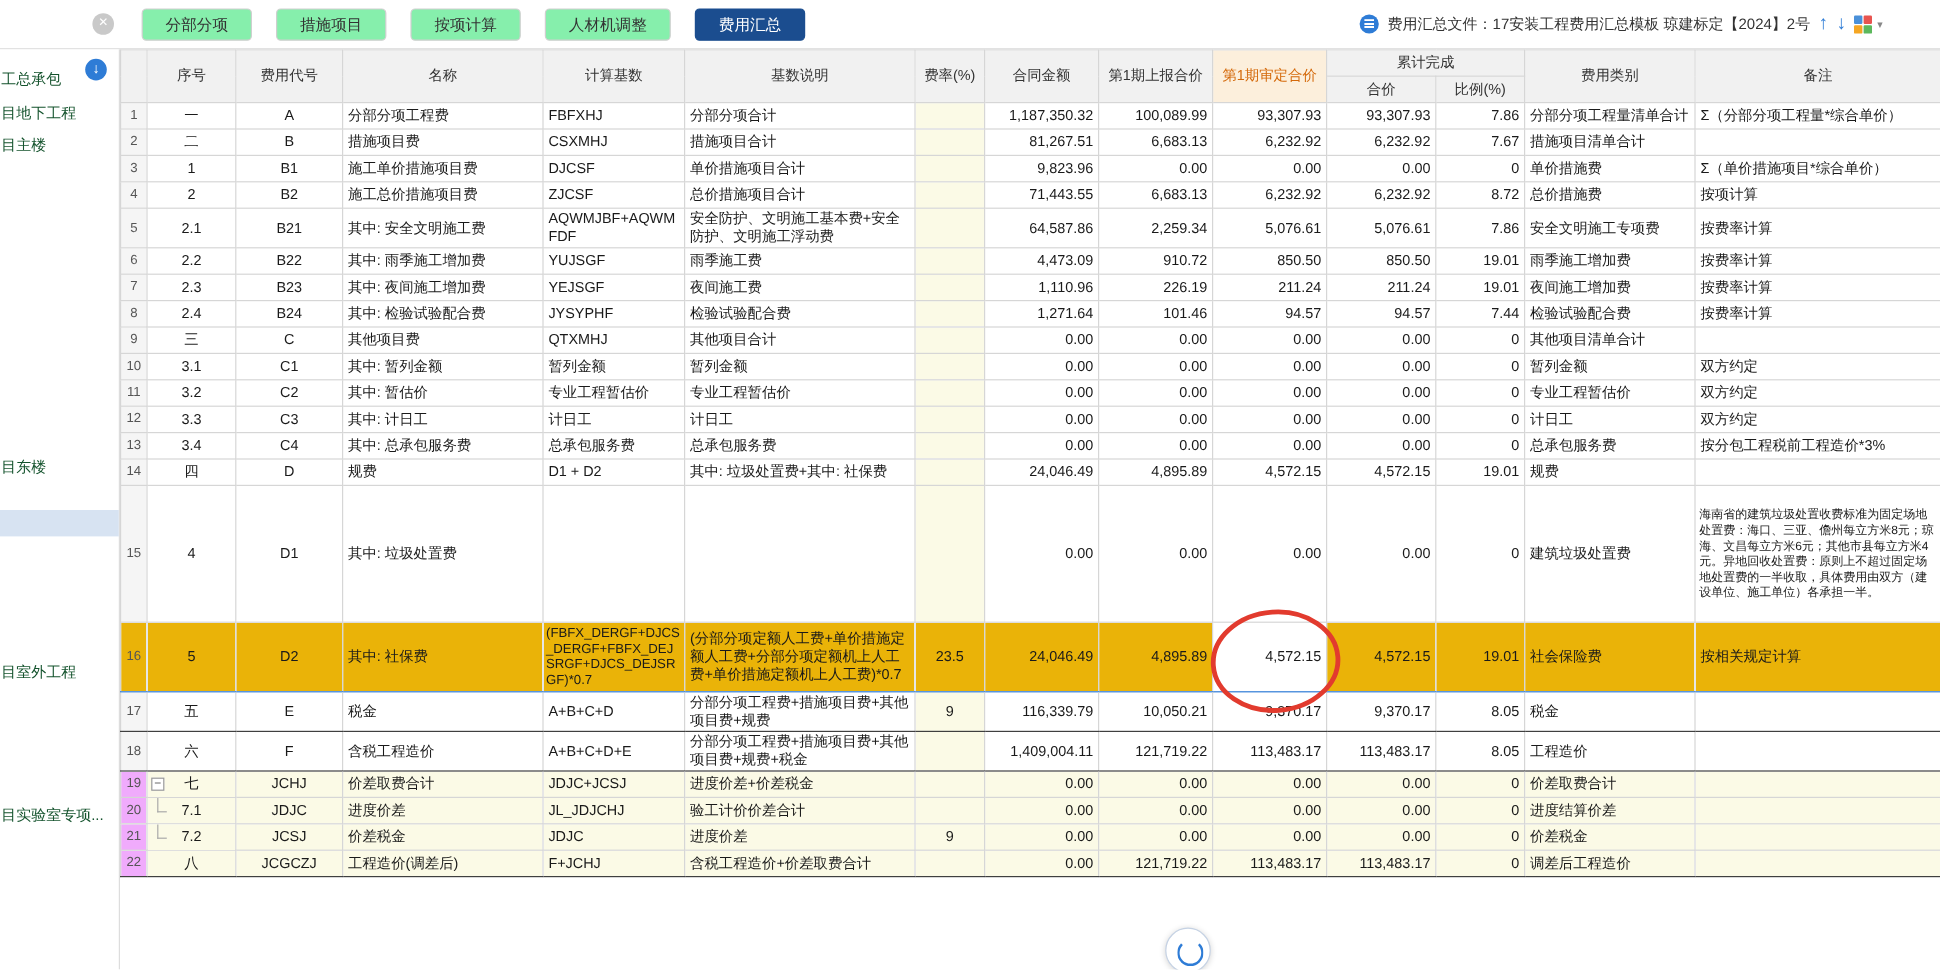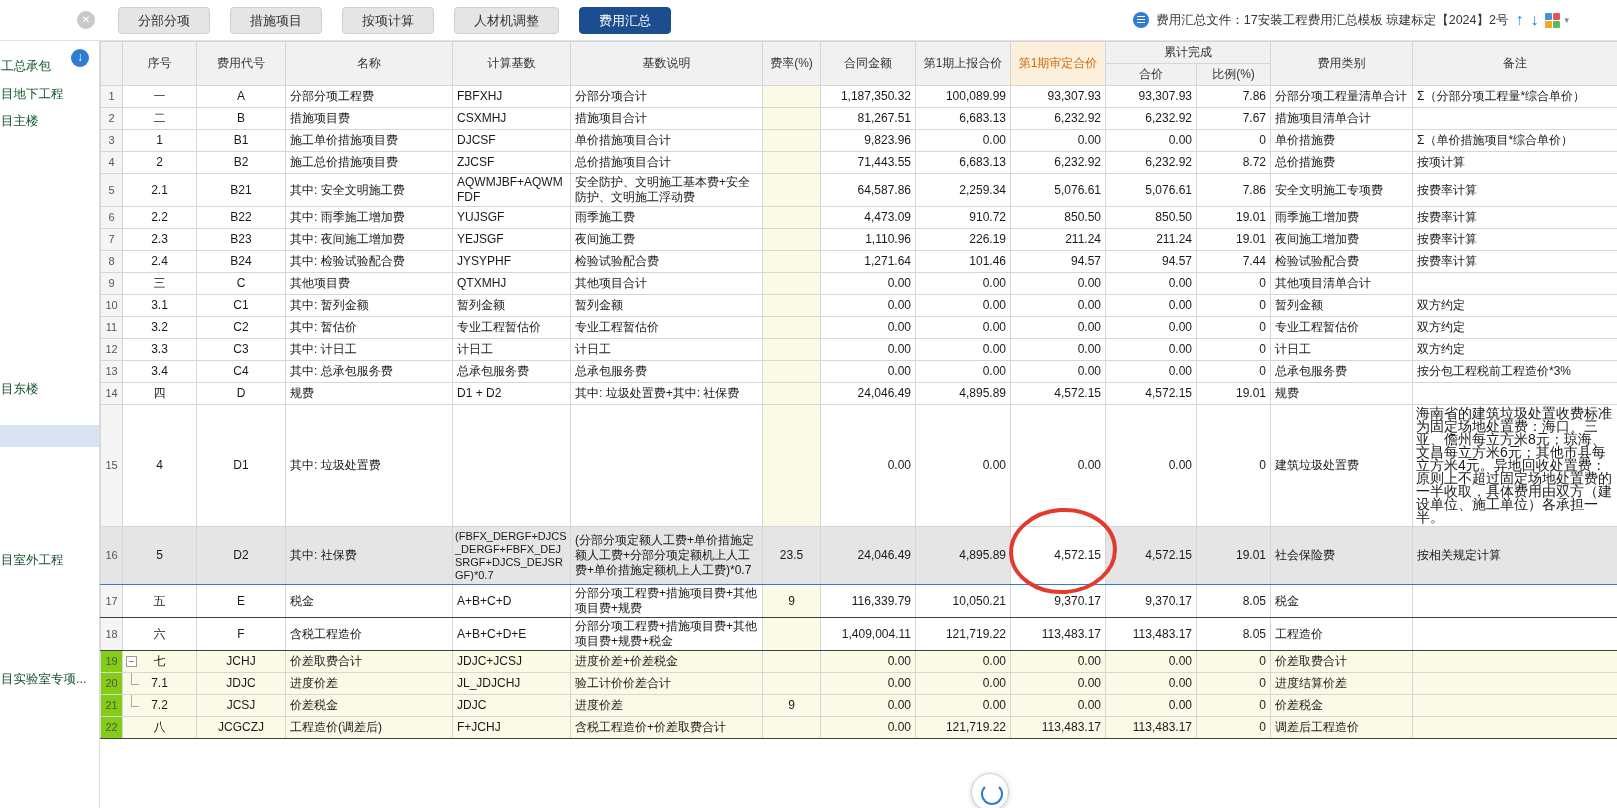--- a/index.html
+++ b/index.html
@@ -3,21 +3,21 @@
 <meta charset="utf-8">
 <style>
   * { margin:0; padding:0; box-sizing:border-box; }
   html,body { width:1617px; height:808px; overflow:hidden; }
   body { position:relative; background:#fff; font-family:"Liberation Sans","DejaVu Sans",sans-serif; color:#1a1a1a; }
 
   
   .topbar { position:absolute; left:0; top:0; width:1617px; height:41px; background:#fff; border-bottom:1px solid #e2e2e2; z-index:5; }
   .circle-close { position:absolute; left:77px; top:11px; width:18px; height:18px; border-radius:50%; background:#c9c9c9; color:#fff; font-size:10px; line-height:18px; text-align:center; cursor:pointer; }
   .tabs { position:absolute; left:118px; top:7px; display:flex; gap:20px; }
-  .tab { height:27px; padding:0 19px; border:1px solid #cfcfcf; border-radius:4px; background:#e5e5e5; font-size:13px; color:#333; display:flex; align-items:center; cursor:pointer; white-space:nowrap; }
+  .tab { height:27px; padding:0 19px; border:1px solid #cfcfcf; border-radius:4px; background:#86efac; font-size:13px; color:#333; display:flex; align-items:center; cursor:pointer; white-space:nowrap; }
   .tab.active { background:#1b4d8f; border-color:#1b4d8f; color:#fff; }
   .fileinfo { position:absolute; right:48px; top:9px; display:flex; align-items:center; gap:7px; font-size:12.5px; color:#333; }
   .doc-badge { width:16px; height:16px; border-radius:50%; background:#2e7cd6; position:relative; }
   .doc-badge::after { content:""; position:absolute; left:4px; top:4px; width:8px; height:8px;
       background:linear-gradient(#fff 0 1.5px, transparent 1.5px 3px, #fff 3px 4.5px, transparent 4.5px 6px, #fff 6px 7.5px, transparent 7.5px); }
   .arrow-btn { color:#2e7cd6; font-size:16px; font-weight:bold; cursor:pointer; line-height:22px; }
   .color-grid { display:grid; grid-template-columns:7px 7px; grid-template-rows:7px 7px; gap:1px; cursor:pointer; }
   .color-grid i { display:block; border-radius:1px; }
   .caret { color:#888; font-size:9px; margin-left:-3px; cursor:pointer; }
 
@@ -37,25 +37,25 @@
   tbody tr:first-child td { border-top:1px solid #8a8a8a; }
   td { line-height:15px; word-wrap:break-word; }
   td.c-num { background:#f5f5f5; color:#555; text-align:center; font-size:11px; }
   td.c-xh { text-align:center; position:relative; }
   td.c-dh { text-align:center; }
   td.c-fl { text-align:center; background:#fbfae6; }
   td.c-htje, td.c-sb, td.c-sd, td.c-hj, td.c-bl { text-align:right; }
   td.c-jsjs { word-break:break-all; }
   td.c-jsjs.smalljs { font-size:11px; line-height:13px; padding:1px 2px; }
   td.c-bz { white-space:nowrap; }
-  td.c-bz.small { white-space:normal; font-size:14px; line-height:13px; padding:2px 3px; }
+  td.c-bz.small { white-space:normal; font-size:10px; line-height:13px; padding:2px 3px; }
   tr.yellow td { background:#fbfae6; }
-  tr.yellow td.c-num { background:#84cc16; }
+  tr.yellow td.c-num { background:#f0abfc; }
   tr.dark td { border-top-color:#3f3f3f; border-bottom-color:#3f3f3f; }
-  tr.selected td { background:#e5e5e5; border-top:1px solid #2e7cd6; border-bottom:1px solid #2e7cd6; }
+  tr.selected td { background:#eab308; border-top:1px solid #2e7cd6; border-bottom:1px solid #2e7cd6; }
   tr.selected td.c-sd { background:#fff; }
   .minusbox { position:absolute; left:3px; top:50%; margin-top:-6px; width:11px; height:11px; line-height:9px; border:1px solid #999; background:#fff; color:#555; font-size:10px; text-align:center; cursor:pointer; }
   td.c-xh.tree::before { content:""; position:absolute; left:8px; top:-1px; height:55%; width:7px; border-left:1px solid #aaa; border-bottom:1px solid #aaa; }
 
   
   .annotation { position:absolute; left:1005px; top:505px; width:116px; height:93px; pointer-events:none; z-index:9; }
   .float-btn { position:absolute; left:971px; top:773px; width:38px; height:38px; border-radius:50%; background:#fff; border:1px solid #c5d2e4; box-shadow:0 1px 5px rgba(0,0,0,.18); z-index:8; }
   .float-btn::after { content:""; position:absolute; left:9px; top:9px; width:18px; height:18px; border-radius:50%; border:2px solid #2e7cd6; border-top-color:transparent; }
 </style>
 </head>

